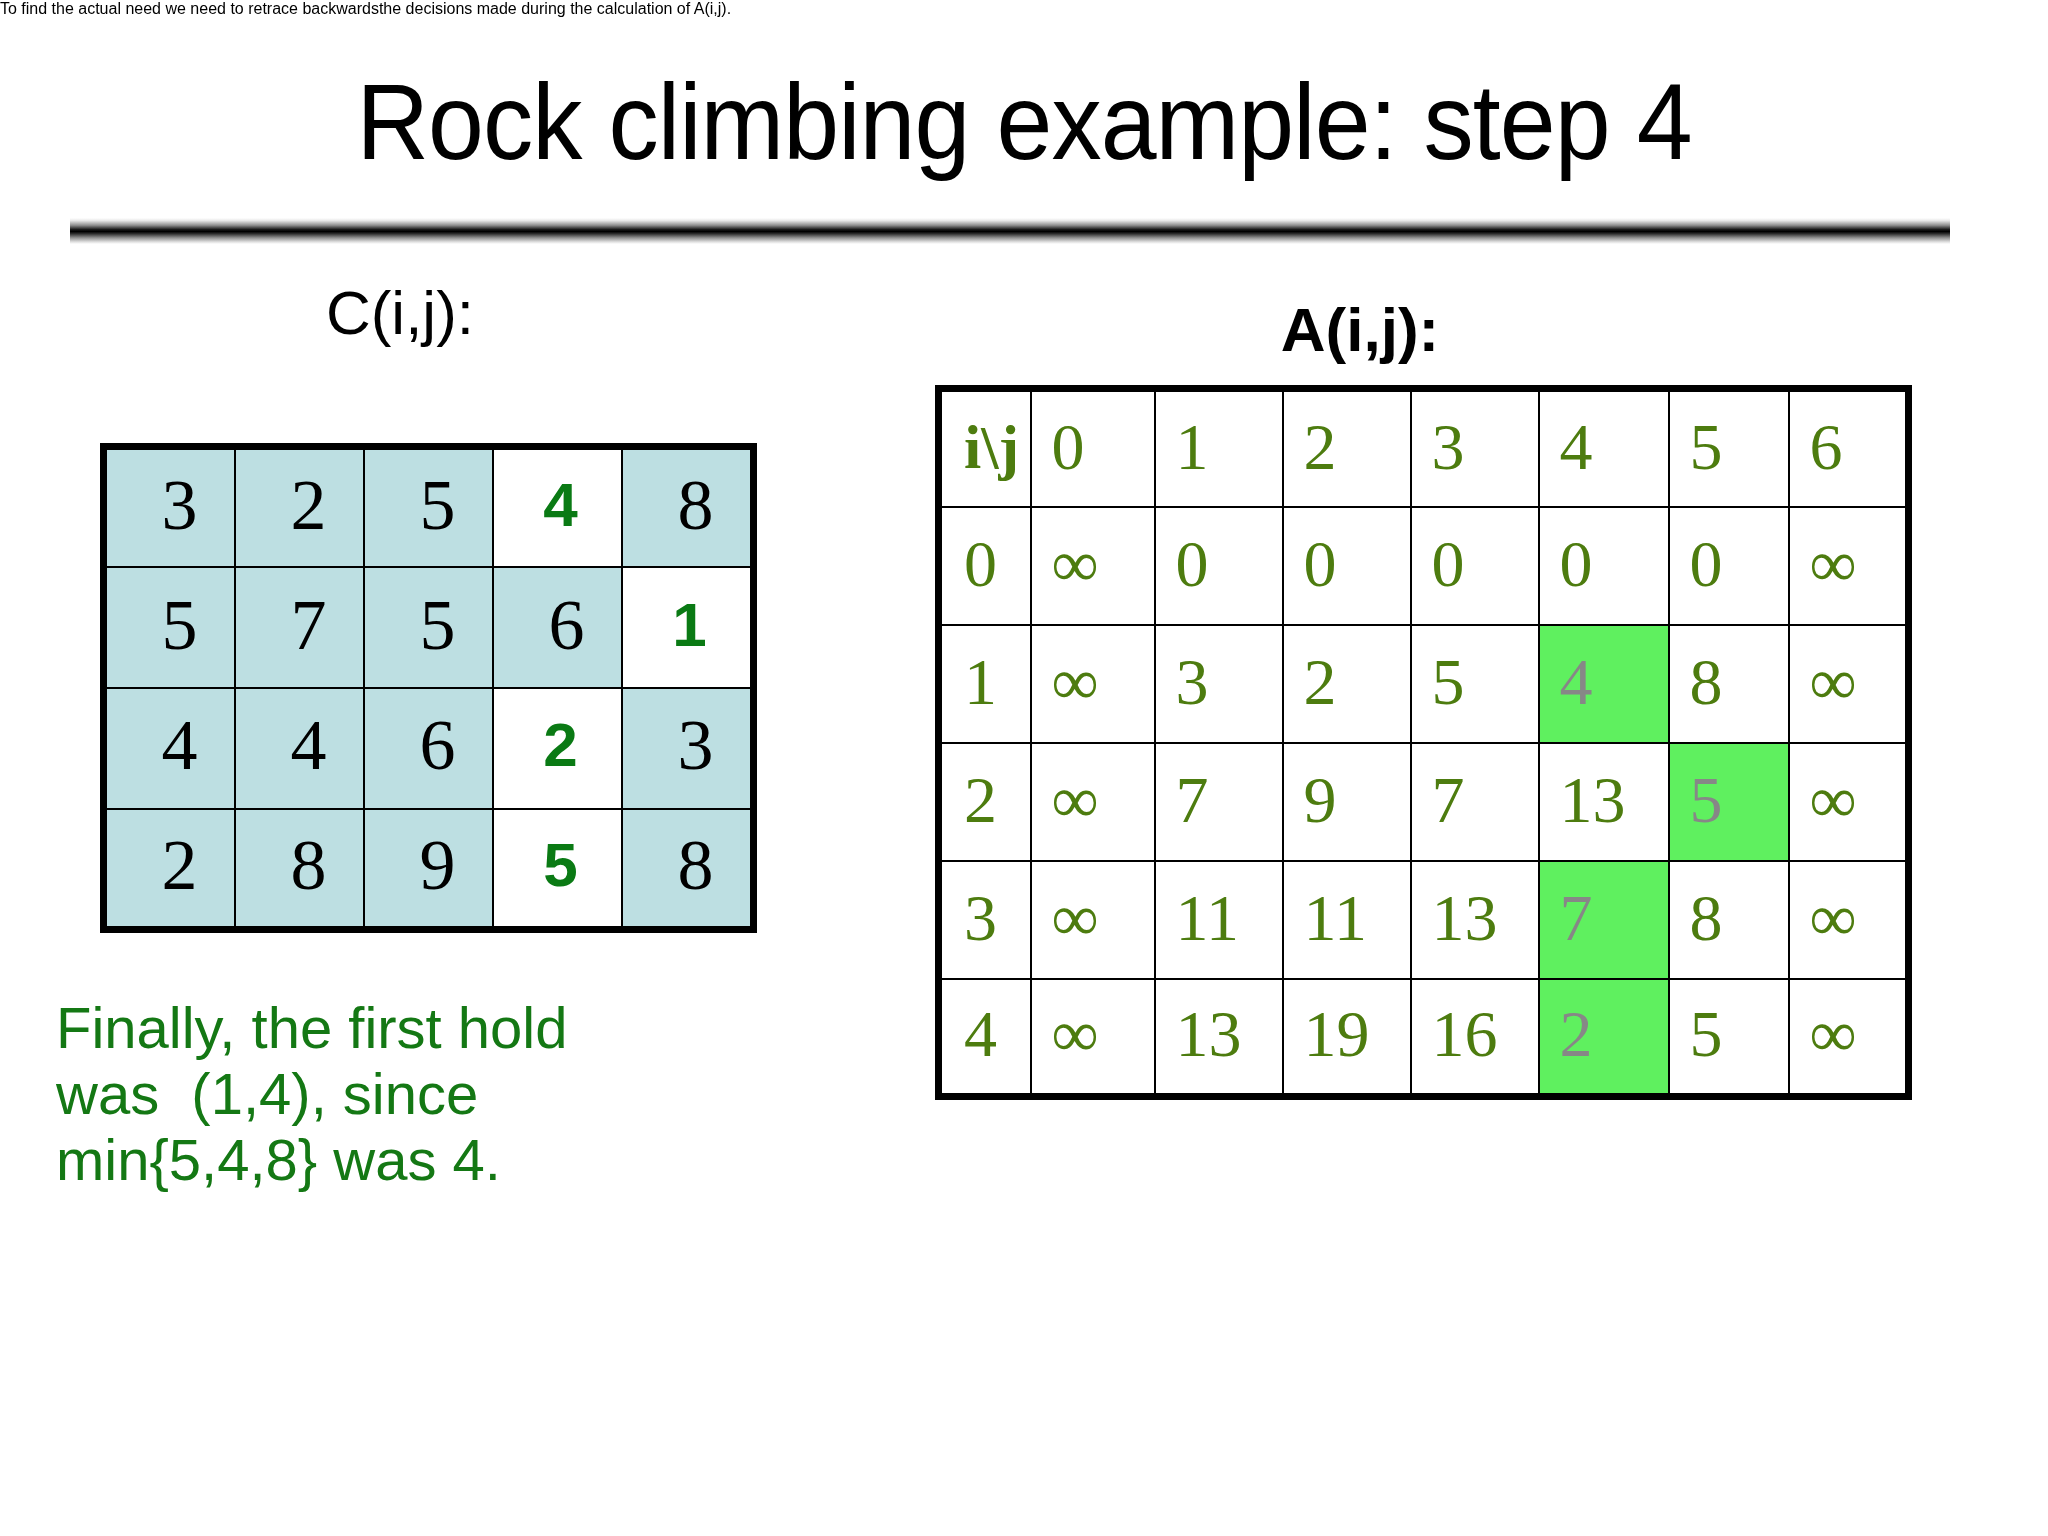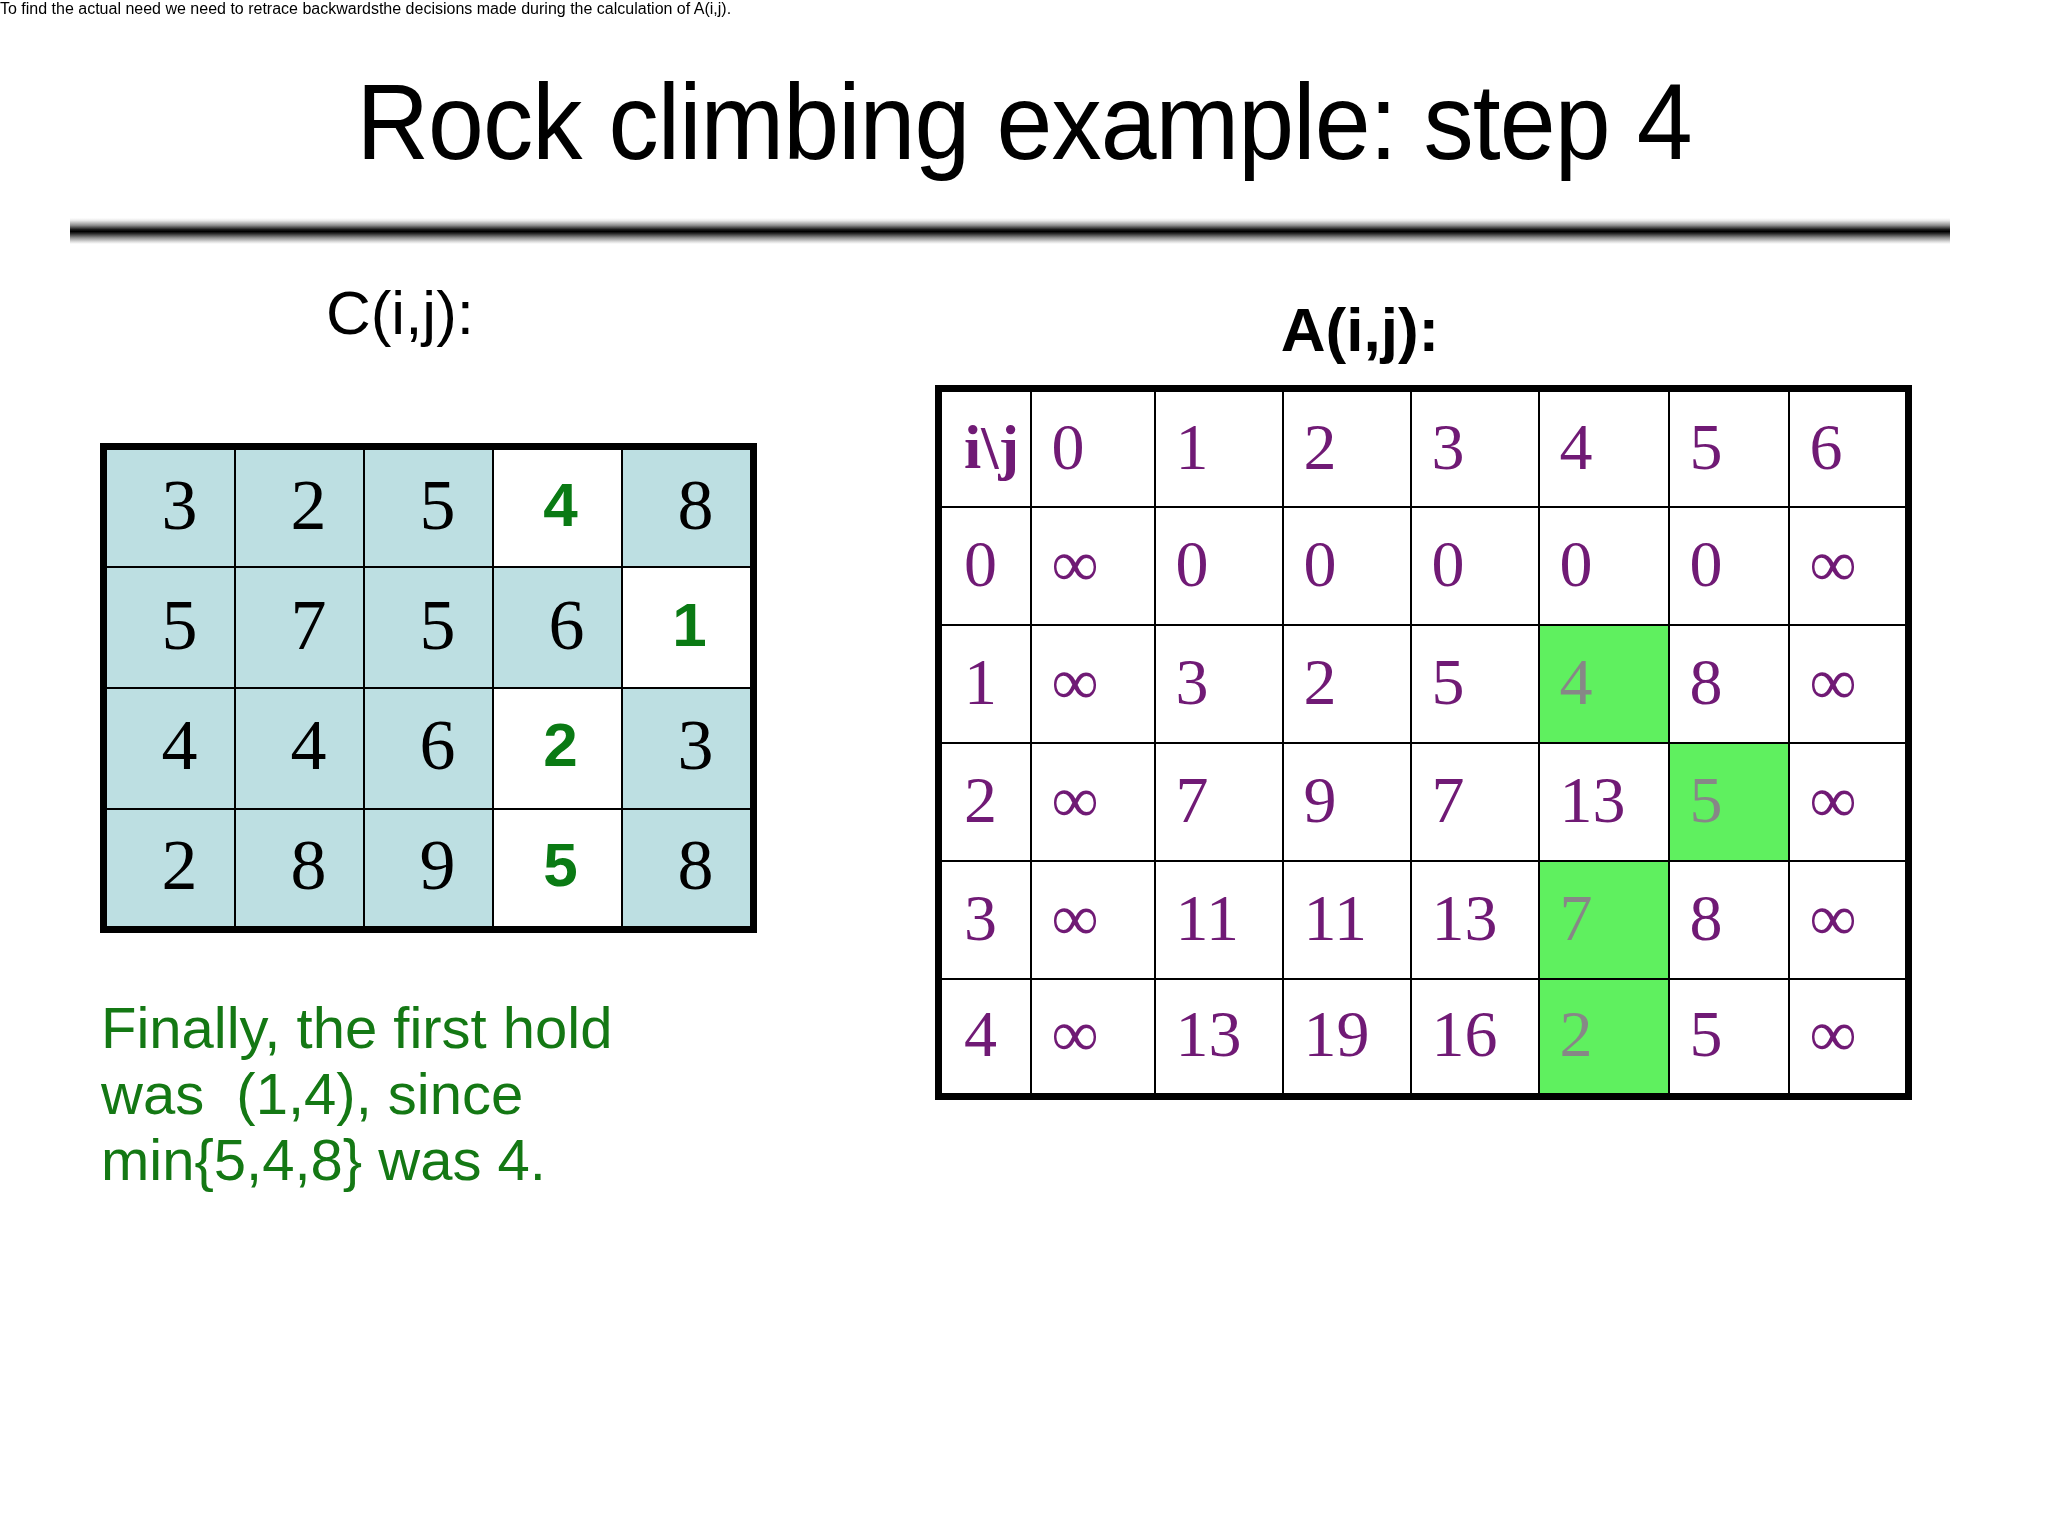--- a/index.html
+++ b/index.html
@@ -104,42 +104,41 @@
   #c-note {
     position: absolute;
     left: 56px;
     top: 995px;
     width: 640px;
     font-family: "Liberation Sans", sans-serif;
     font-size: 58px;
     line-height: 66px;
     color: #147814;
     white-space: pre-wrap;
-    margin-left: 45px;
   }
 
   
   #a-table {
     position: absolute;
     left: 935px;
     top: 385px;
     width: 977px;
     height: 715px;
     border-collapse: collapse;
     border: 7px solid #000000;
     background: #ffffff;
     table-layout: fixed;
   }
   #a-table td {
     border: 2px solid #000000;
     background: #ffffff;
     font-family: "Liberation Serif", serif;
     font-size: 66px;
     line-height: 1;
-    color: #701a75;
+    color: #4d7c0f;
     text-align: center;
     vertical-align: middle;
     padding: 0 0 4px 0;
     height: 16.6%;
   }
   #a-table td.corner-head {
     font-weight: bold;
     font-size: 62px;
   }
   #a-table td.row-head {

